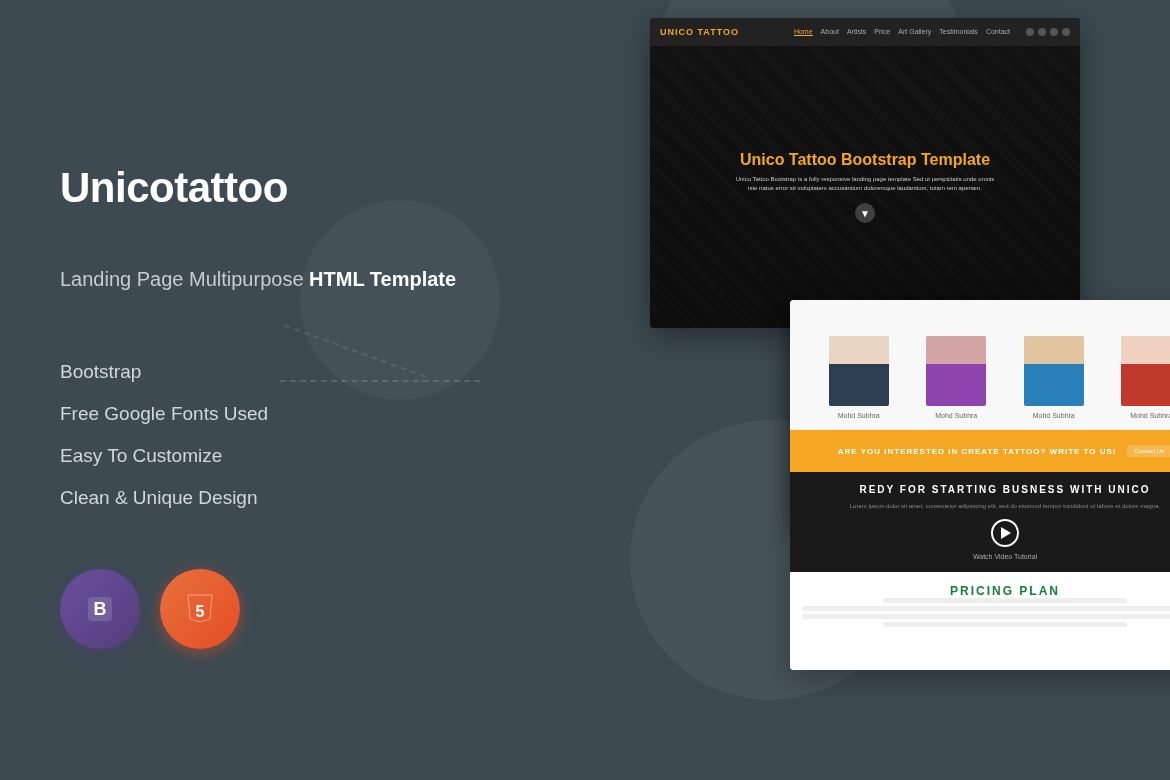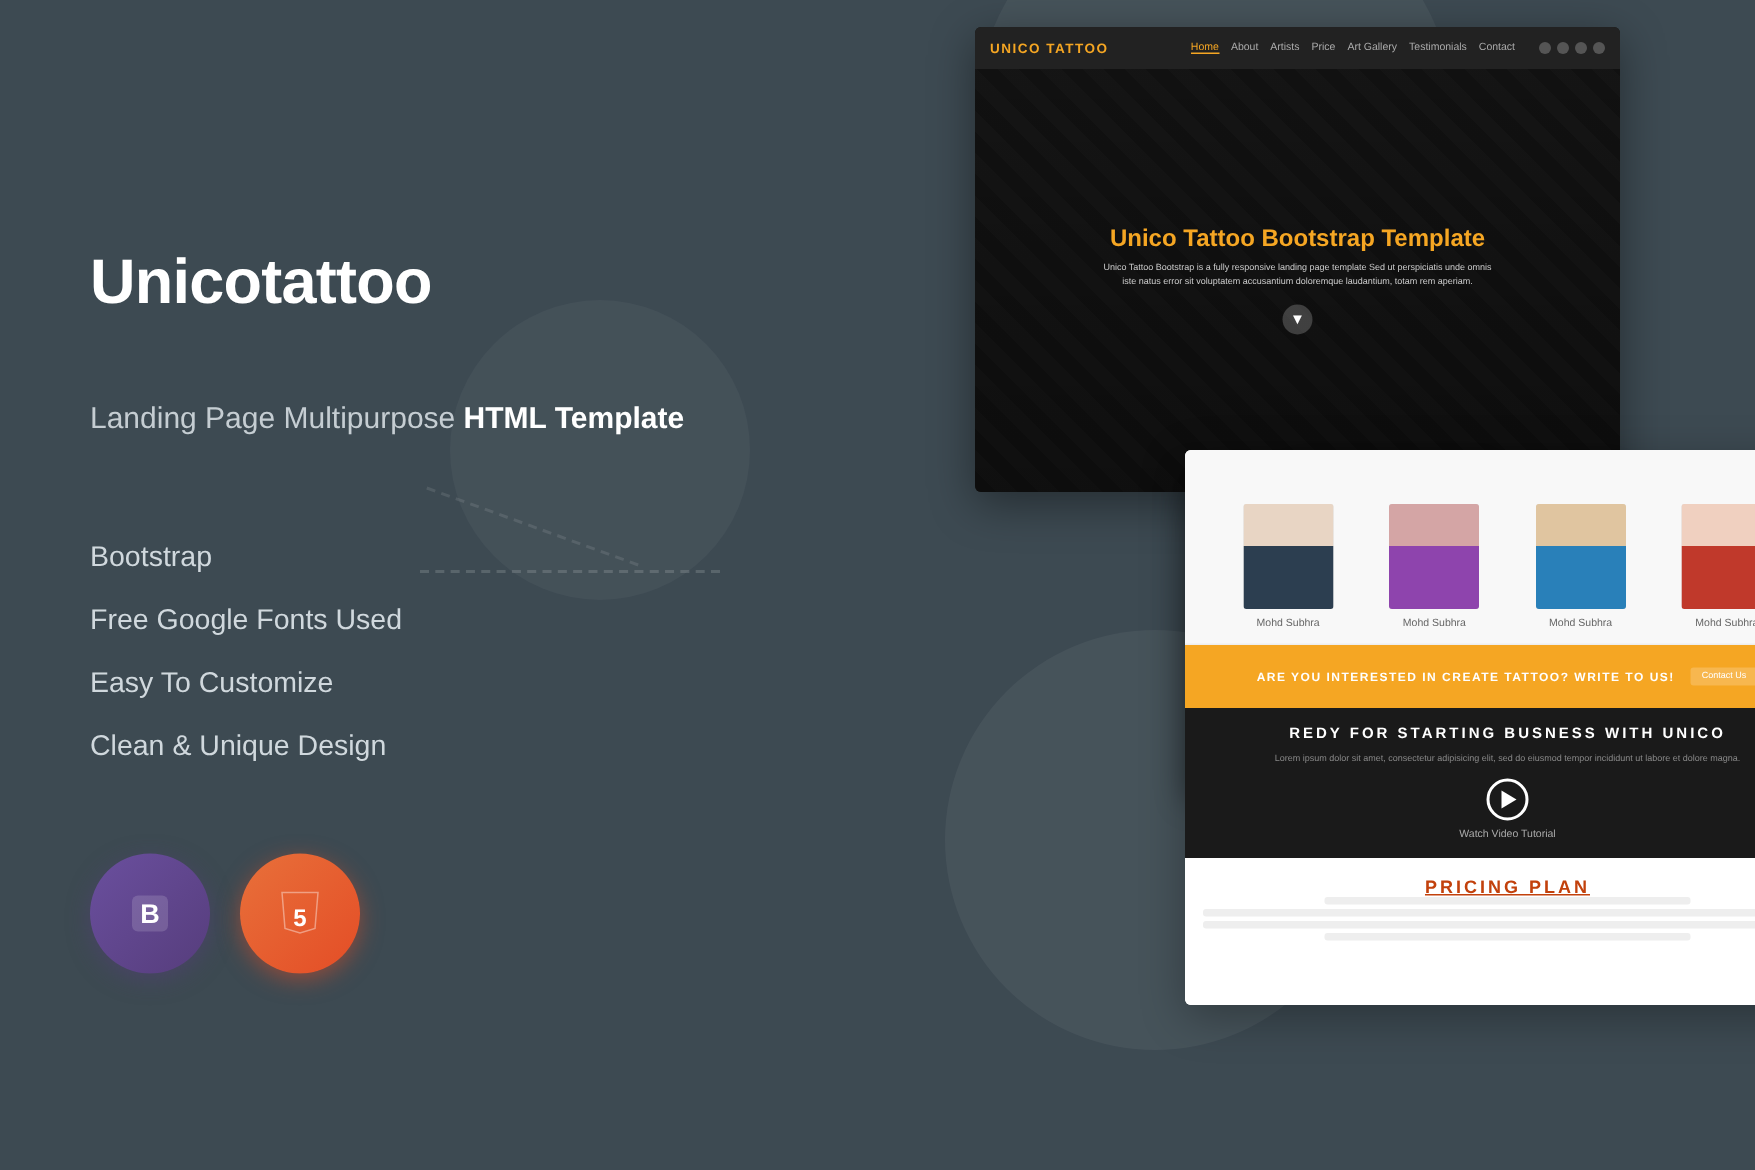--- a/index.html
+++ b/index.html
@@ -352,24 +352,23 @@
       background: #fff;
       display: flex;
       flex-direction: column;
       align-items: center;
       justify-content: flex-start;
       padding: 12px;
     }
     .pricing-title {
       font-size: 12px;
       font-weight: bold;
-      color: #c2410c;
+      color: #15803d;
       margin-bottom: 0;
       letter-spacing: 2px;
-      text-decoration: underline;
     }
     .pricing-lines {
       display: flex;
       flex-direction: column;
       gap: 3px;
       width: 100%;
     }
     .pricing-line {
       height: 5px;
       background: #eee;

